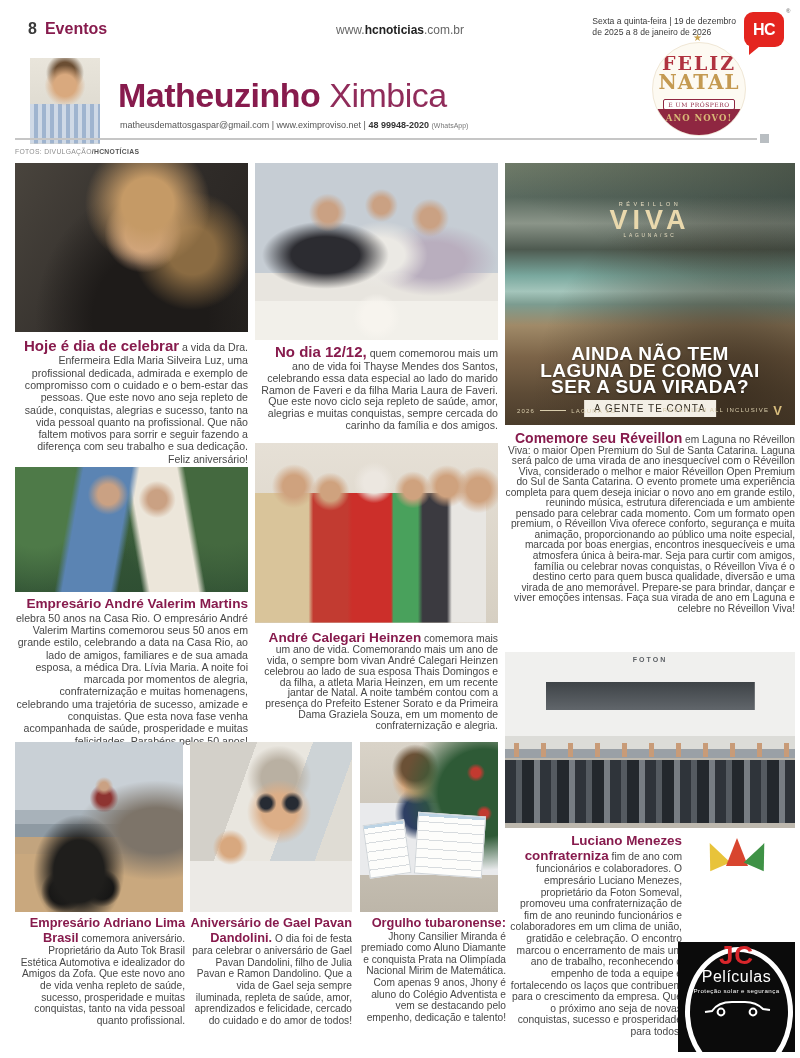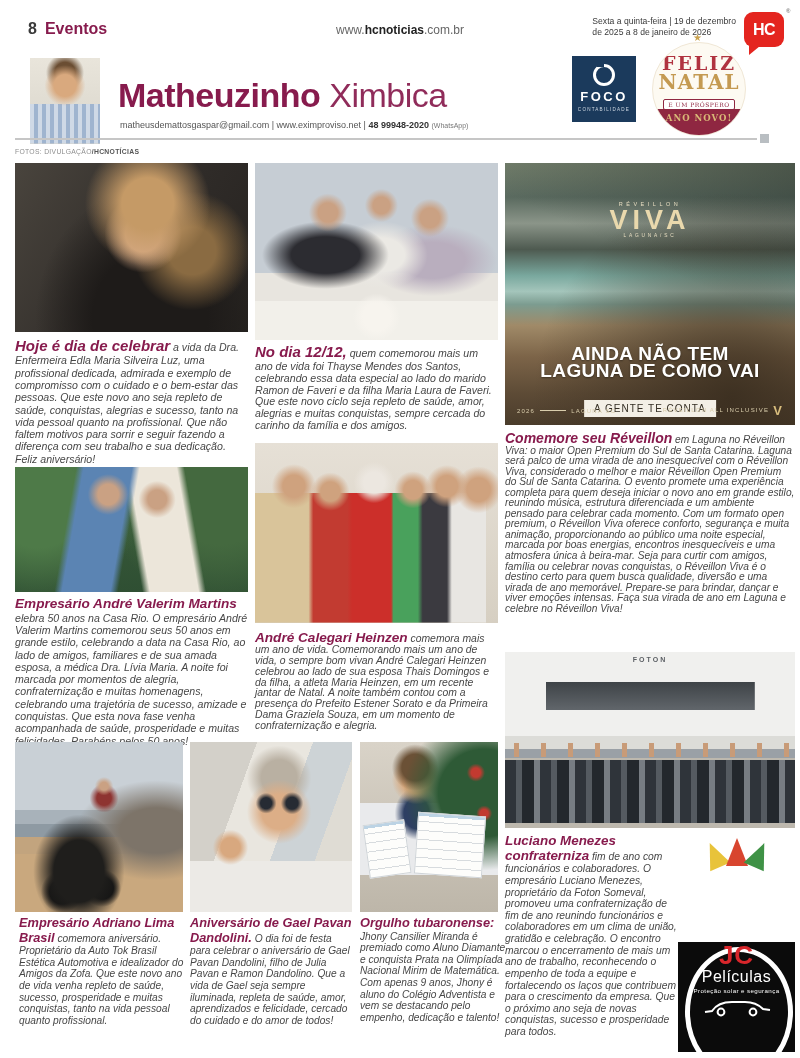--- a/index.html
+++ b/index.html
@@ -50,21 +50,21 @@
   .badge-novo{position:absolute;bottom:0;left:0;right:0;height:22px;background:#8f2741;color:#d8b877;
               font-size:8.5px;font-weight:bold;padding-top:4px;letter-spacing:1px}
   .badge-star{left:693px;top:32px;color:#c9a24f;font-size:10px}
 
   .rule{left:15px;top:138px;width:742px;height:1.5px;background:#c6c6c6}
   .rule-end{left:760px;top:134px;width:9px;height:9px;background:#b9bec2}
   .credit{left:15px;top:148px;font-size:6.8px;color:#8d8d8d;letter-spacing:.3px}
   .credit b{color:#555}
 
   
-  .art{font-style:italic;font-size:10.6px;line-height:1.14;color:#474747;text-align:left}
+  .art{font-size:10.6px;line-height:1.14;color:#474747;text-align:right}
   .art p{margin:0}
   .art .t{font-weight:bold;color:#871b4d}
   .a-hoje{left:15px;top:337px;width:233px;line-height:1.16}
   .a-hoje .t,.a-nodia .t{font-size:15px}
   .a-nodia{left:255px;top:344px;width:243px;line-height:1.12}
   .a-valerim{left:15px;top:596px;width:233px;line-height:1.16}
   .a-valerim .t,.a-heinzen .t{font-size:13.6px}
   .a-heinzen{left:255px;top:631px;width:243px;line-height:1.04;font-size:10.4px}
   .a-reveillon{left:505px;top:431px;width:290px;font-size:10.2px;line-height:1.035}
   .a-reveillon .t{font-size:14px}
@@ -198,25 +198,20 @@
   <div class="abs dates">
     <div>Sexta a quinta-feira | 19 de dezembro</div>
     <div>de 2025 a 8 de janeiro de 2026</div>
   </div>
   <div class="abs hc"><span>HC</span><span class="hc-reg">®</span></div>
 
   <div class="abs ph" id="ph-colunista"></div>
   <div class="abs mh-title"><b>Matheuzinho</b><span class="lite"> Ximbica</span></div>
   <div class="abs mh-contact"><span>matheusdemattosgaspar@gmail.com | www.eximproviso.net | </span><b>48 99948-2020 </b><span class="wa">(WhatsApp)</span></div>
 
-  <div class="abs foco">
-    <div class="foco-ring"></div>
-    <div class="foco-name">FOCO</div>
-    <div class="foco-sub">CONTABILIDADE</div>
-  </div>
 
   <div class="abs badge-star">★</div>
   <div class="abs badge">
     <div class="badge-feliz">FELIZ</div>
     <div class="badge-natal">NATAL</div>
     <div><span class="badge-prosp">E UM PRÓSPERO</span></div>
     <div class="badge-novo">ANO NOVO!</div>
   </div>
 
   <div class="abs rule"></div>
@@ -241,20 +236,21 @@
     <p><span class="t">André Calegari Heinzen</span><span> comemora mais um ano de vida. Comemorando mais um ano de vida, o sempre bom vivan André Calegari Heinzen celebrou ao lado de sua esposa Thais Domingos e da filha, a atleta Maria Heinzen, em um recente jantar de Natal. A noite também contou com a presença do Prefeito Estener Sorato e da Primeira Dama Graziela Souza, em um momento de confraternização e alegria.</span></p>
   </div>
 
   <div class="abs viva">
     <div class="viva-rb">RÉVEILLON</div>
     <div class="viva-vb">VIVA</div>
     <div class="viva-lb">LAGUNA/SC</div>
     <div class="viva-head">
       <div>AINDA NÃO TEM</div>
       <div>LAGUNA DE COMO VAI</div>
+      <div>SER A SUA VIRADA?</div>
     </div>
     <div class="viva-cta">A GENTE TE CONTA</div>
     <div class="viva-foot">
       <span><span>2026</span><span class="viva-dash"></span><span>LAGUNA SC</span></span>
       <span><span>RÉVEILLON ALL INCLUSIVE</span><span class="viva-v">V</span></span>
     </div>
   </div>
   <div class="abs art a-reveillon">
     <p><span class="t">Comemore seu Réveillon</span><span> em Laguna no Réveillon Viva: o maior Open Premium do Sul de Santa Catarina. Laguna será palco de uma virada de ano inesquecível com o Réveillon Viva, considerado o melhor e maior Réveillon Open Premium do Sul de Santa Catarina. O evento promete uma experiência completa para quem deseja iniciar o novo ano em grande estilo, reunindo música, estrutura diferenciada e um ambiente pensado para celebrar cada momento. Com um formato open premium, o Réveillon Viva oferece conforto, segurança e muita animação, proporcionando ao público uma noite especial, marcada por boas energias, encontros inesquecíveis e uma atmosfera única à beira-mar. Seja para curtir com amigos, família ou celebrar novas conquistas, o Réveillon Viva é o destino certo para quem busca qualidade, diversão e uma virada de ano memorável. Prepare-se para brindar, dançar e viver emoções intensas. Faça sua virada de ano em Laguna e celebre no Réveillon Viva!</span></p>
   </div>

